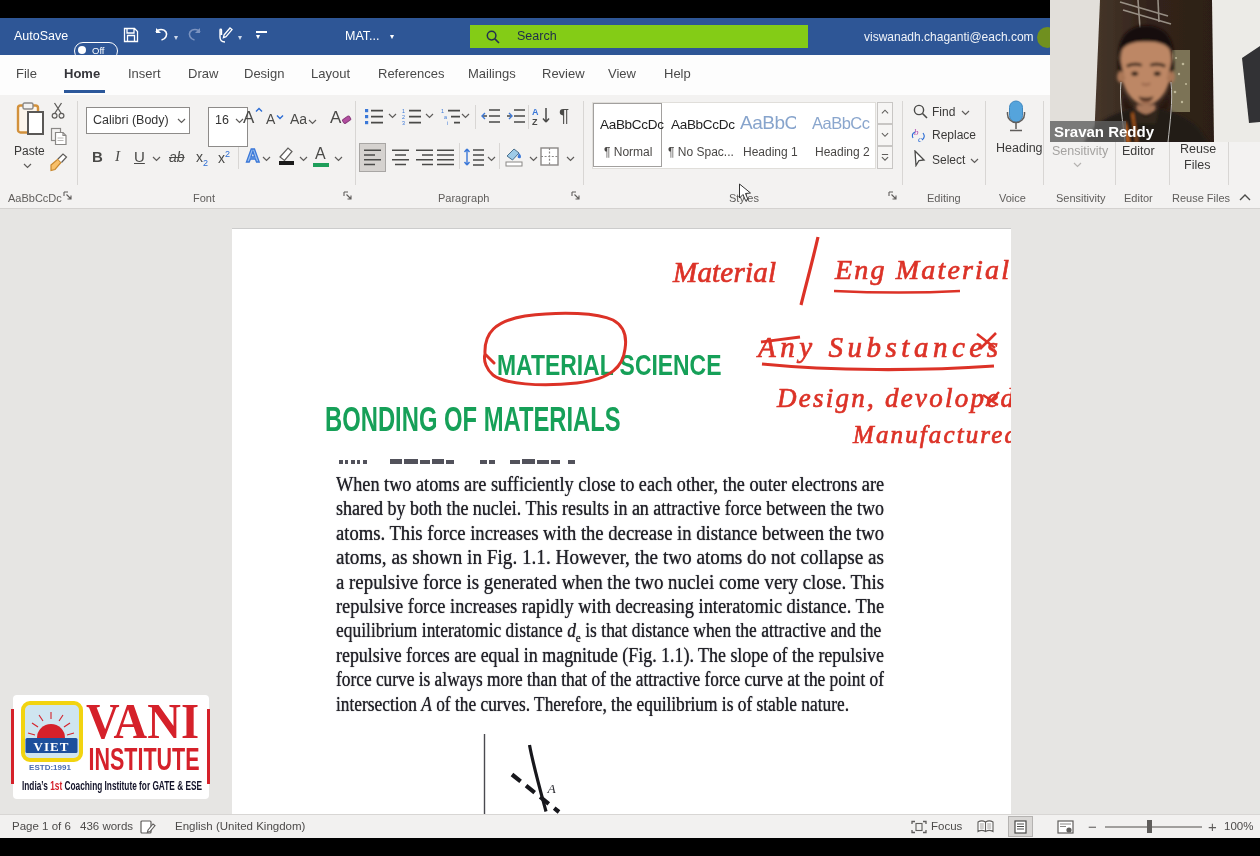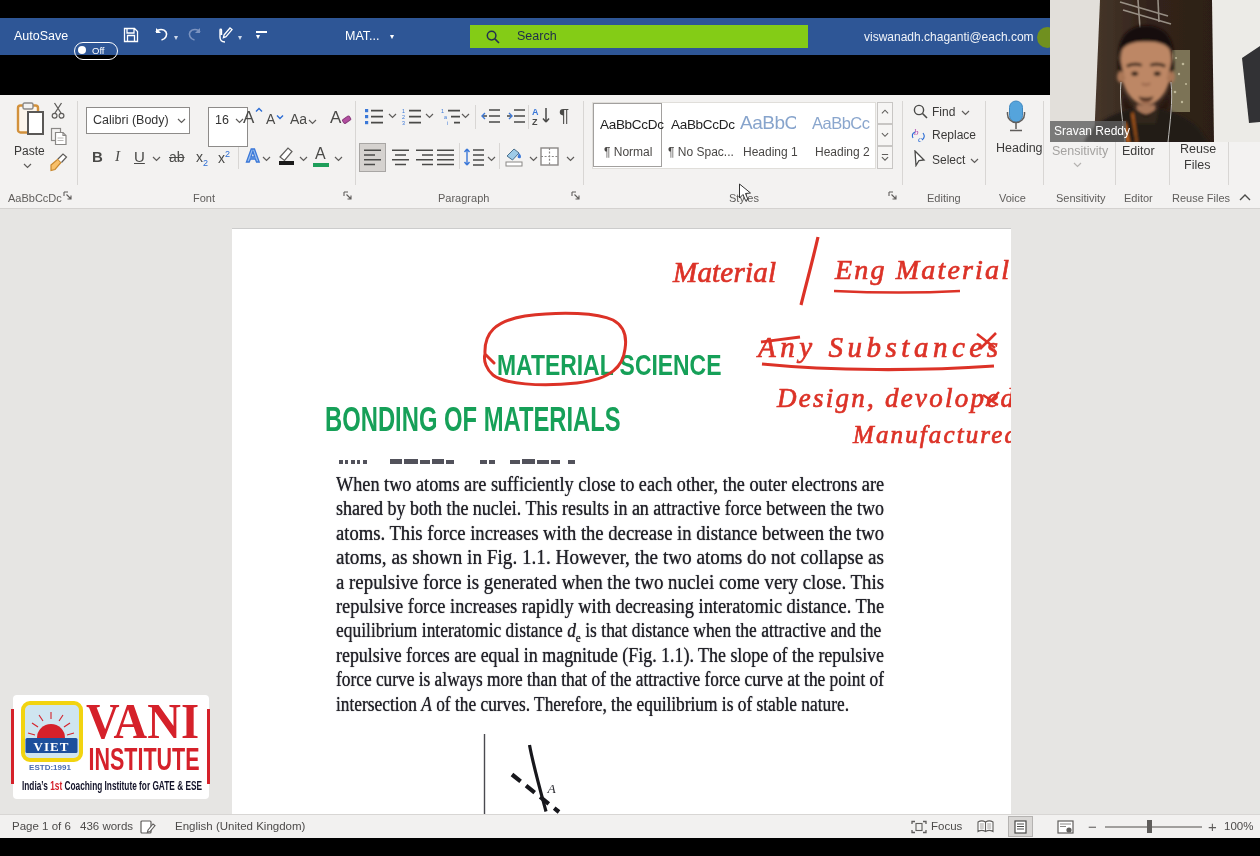--- a/index.html
+++ b/index.html
@@ -37,21 +37,21 @@
 .green{position:absolute;color:#16a058;font-weight:bold;white-space:nowrap;}
 #para{position:absolute;left:104px;top:243px;width:549px;font-family:"Liberation Serif",serif;
   font-size:20px;color:#232329;line-height:24.4px;text-shadow:0 0 .9px rgba(28,28,36,.9);}
 #para div{height:24.4px;white-space:nowrap;transform-origin:left;}
 
 #status{position:absolute;left:0;top:814px;width:1260px;height:24px;background:#f2f1f0;border-top:1px solid #d8d6d4;box-sizing:border-box;color:#4d4b4a;font-size:11.5px;}
 #status .it{position:absolute;top:5px;}
 
 #webcam{position:absolute;left:1050px;top:0;width:210px;height:142px;background:#e8e6e2;overflow:hidden;}
 #namelabel{position:absolute;left:0px;top:121px;width:76px;height:25px;background:rgba(96,96,96,.8);
-  color:#fff;font-size:12px;font-weight:normal;line-height:21px;padding-left:4px;box-sizing:border-box;white-space:nowrap;}
+  color:#fff;font-size:15px;font-weight:bold;line-height:21px;padding-left:4px;box-sizing:border-box;white-space:nowrap;}
 </style>
 </head>
 <body>
 <div id="screen">
 
   <div id="titlebar">
     <div id="autosave">AutoSave</div>
     <div id="toggle">
         <div class="knob"></div>
         <div class="lbl">Off</div>
@@ -83,20 +83,34 @@
       <svg class="abs" style="left:16px;top:5px" width="14" height="14" viewBox="0 0 14 14">
           <circle cx="5.6" cy="5.6" r="4.3" fill="none" stroke="#23304f" stroke-width="1.5"></circle>
           <path d="M8.9 8.9 L13 13" stroke="#23304f" stroke-width="1.6"></path>
         </svg>
       <div class="stxt">Search</div>
     </div>
     <div id="email">viswanadh.chaganti@each.com</div>
     <div id="avatar"></div>
   </div>
 
+  <div id="tabs">
+    <div class="tab" style="left:16px">File</div>
+    <div class="tab home" style="left:64px">Home</div>
+    <div class="tab" style="left:128px">Insert</div>
+    <div class="tab" style="left:188px">Draw</div>
+    <div class="tab" style="left:244px">Design</div>
+    <div class="tab" style="left:311px">Layout</div>
+    <div class="tab" style="left:378px">References</div>
+    <div class="tab" style="left:468px">Mailings</div>
+    <div class="tab" style="left:542px">Review</div>
+    <div class="tab" style="left:608px">View</div>
+    <div class="tab" style="left:664px">Help</div>
+    <div id="homeunderline"></div>
+  </div>
 
   <div id="ribbon">
     <div class="gsep" style="left:77px"></div>
     <div class="gsep" style="left:355px"></div>
     <div class="gsep" style="left:583px"></div>
     <div class="gsep" style="left:902px"></div>
     <div class="gsep" style="left:985px"></div>
     <div class="gsep" style="left:1043px"></div>
     <div class="gsep" style="left:1115px"></div>
     <div class="gsep" style="left:1169px"></div>
@@ -177,21 +191,21 @@
     <div class="ricon" style="left:330px;top:13px;font-size:17px;">A</div>
     <svg class="abs" style="left:341px;top:19px" width="11" height="11" viewBox="0 0 11 11">
         <rect x="1.5" y="3.5" width="8" height="4.5" rx="1" transform="rotate(-35 5.5 5.5)" fill="#b24ea0" stroke="#8a3a7c" stroke-width="1"></rect>
       </svg>
     <div class="ricon" style="left:92px;top:53px;font-size:15px;font-weight:bold;">B</div>
     <div class="ricon" style="left:115px;top:53px;font-size:15px;font-style:italic;font-family:'Liberation Serif',serif;">I</div>
     <div class="ricon" style="left:134px;top:53px;font-size:15px;text-decoration:underline;">U</div>
     <svg class="abs" style="left:152px;top:61px" width="9" height="6" viewBox="0 0 9 6">
         <path d="M1 1 l3.5 3.5 L8 1" stroke="#5f5d5b" stroke-width="1.2" fill="none"></path>
       </svg>
-    <div class="ricon" style="left:169px;top:54px;font-size:14px;text-decoration:line-through;">ab</div>
+    <div class="ricon" style="left:169px;top:54px;font-size:14px;text-decoration:line-through;font-style:italic;">ab</div>
     <div class="ricon" style="left:196px;top:54px;font-size:14px;">x<sub style="font-size:9px;color:#2b6cd4">2</sub></div>
     <div class="ricon" style="left:218px;top:54px;font-size:14px;">x<sup style="font-size:9px;color:#2b6cd4">2</sup></div>
     <div class="abs" style="left:238px;top:52px;width:1px;height:22px;background:#d8d6d4"></div>
     <div class="ricon" style="left:246px;top:50px;font-size:19px;font-weight:bold;color:#9cc0ee;-webkit-text-stroke:1.3px #3b78d8;">A</div>
     <svg class="abs" style="left:262px;top:61px" width="9" height="6" viewBox="0 0 9 6">
         <path d="M1 1 l3.5 3.5 L8 1" stroke="#5f5d5b" stroke-width="1.2" fill="none"></path>
       </svg>
     <svg class="abs" style="left:277px;top:50px" width="20" height="22" viewBox="0 0 20 22">
       <path d="M3 12 L11 3 l4 3.5 -7.5 9z" fill="#fff" stroke="#5f5d5b" stroke-width="1.2"></path>
       <rect x="2" y="16" width="15" height="4" fill="#1a1a1a"></rect>

